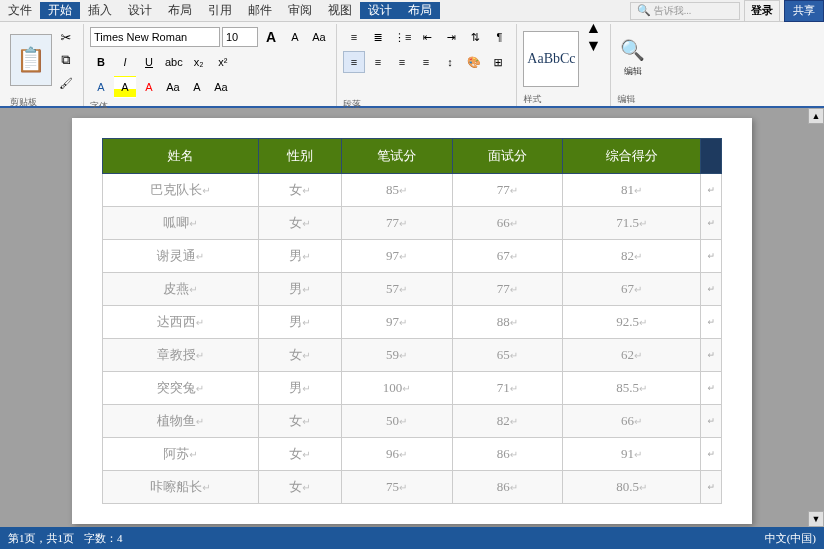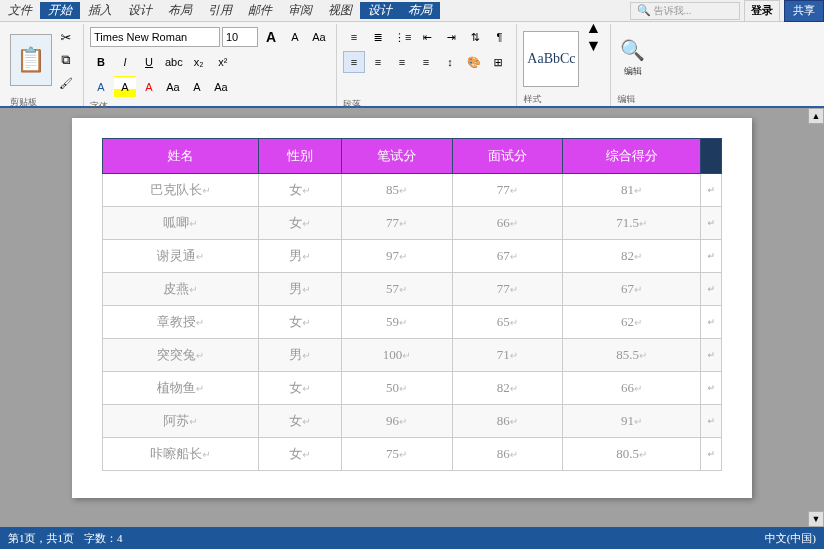--- a/index.html
+++ b/index.html
@@ -11,21 +11,20 @@
       height: 22px;
       display: flex;
       align-items: center;
       border-bottom: 1px solid #ccc;
       font-size: 12px;
     }
     .menu-bar .menu-item {
       padding: 0 8px;
       cursor: pointer;
       color: #333;
-      font-style: italic;
     }
     .menu-bar .menu-item.active {
       background: #1e5799;
       color: white;
     }
 
     .font-name-box {
       width: 130px;
       height: 20px;
       border: 1px solid #aaa;
@@ -121,21 +120,21 @@
     }
 
     
     .data-table {
       width: 100%;
       border-collapse: collapse;
       font-size: 13px;
       font-family: 'SimSun', 'Song', serif;
     }
     .data-table th {
-      background: #d946ef;
+      background: #4d7c0f;
       color: white;
       padding: 8px 6px;
       border: 1px solid #2a4a70;
       text-align: center;
       font-weight: normal;
       font-size: 13px;
     }
     .data-table td {
       padding: 7px 6px;
       border: 1px solid #ccc;
@@ -317,20 +316,28 @@
           </tr>
           <tr>
             <td style="color: rgb(153, 153, 153);">皮燕<span style="color: rgb(192, 192, 192); font-size: 10px;">↵</span></td>
             <td style="color: rgb(153, 153, 153);">男<span style="color: rgb(192, 192, 192); font-size: 10px;">↵</span></td>
             <td style="color: rgb(153, 153, 153);">57<span style="color: rgb(192, 192, 192); font-size: 10px;">↵</span></td>
             <td style="color: rgb(153, 153, 153);">77<span style="color: rgb(192, 192, 192); font-size: 10px;">↵</span></td>
             <td style="color: rgb(153, 153, 153);">67<span style="color: rgb(192, 192, 192); font-size: 10px;">↵</span></td>
             <td style="width: 18px; border-right: 1px solid rgb(204, 204, 204); font-size: 9px; color: rgb(170, 170, 170);">↵</td>
           </tr>
           <tr>
+            <td style="color: rgb(153, 153, 153);">达西西<span style="color: rgb(192, 192, 192); font-size: 10px;">↵</span></td>
+            <td style="color: rgb(153, 153, 153);">男<span style="color: rgb(192, 192, 192); font-size: 10px;">↵</span></td>
+            <td style="color: rgb(153, 153, 153);">97<span style="color: rgb(192, 192, 192); font-size: 10px;">↵</span></td>
+            <td style="color: rgb(153, 153, 153);">88<span style="color: rgb(192, 192, 192); font-size: 10px;">↵</span></td>
+            <td style="color: rgb(153, 153, 153);">92.5<span style="color: rgb(192, 192, 192); font-size: 10px;">↵</span></td>
+            <td style="width: 18px; border-right: 1px solid rgb(204, 204, 204); font-size: 9px; color: rgb(170, 170, 170);">↵</td>
+          </tr>
+          <tr>
             <td style="color: rgb(153, 153, 153);">章教授<span style="color: rgb(192, 192, 192); font-size: 10px;">↵</span></td>
             <td style="color: rgb(153, 153, 153);">女<span style="color: rgb(192, 192, 192); font-size: 10px;">↵</span></td>
             <td style="color: rgb(153, 153, 153);">59<span style="color: rgb(192, 192, 192); font-size: 10px;">↵</span></td>
             <td style="color: rgb(153, 153, 153);">65<span style="color: rgb(192, 192, 192); font-size: 10px;">↵</span></td>
             <td style="color: rgb(153, 153, 153);">62<span style="color: rgb(192, 192, 192); font-size: 10px;">↵</span></td>
             <td style="width: 18px; border-right: 1px solid rgb(204, 204, 204); font-size: 9px; color: rgb(170, 170, 170);">↵</td>
           </tr>
           <tr>
             <td style="color: rgb(153, 153, 153);">突突兔<span style="color: rgb(192, 192, 192); font-size: 10px;">↵</span></td>
             <td style="color: rgb(153, 153, 153);">男<span style="color: rgb(192, 192, 192); font-size: 10px;">↵</span></td>

